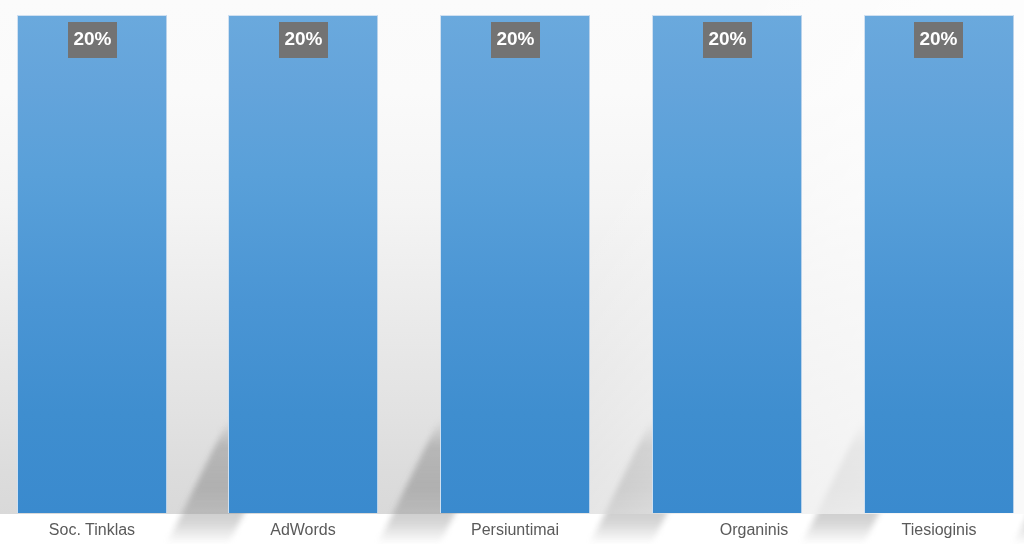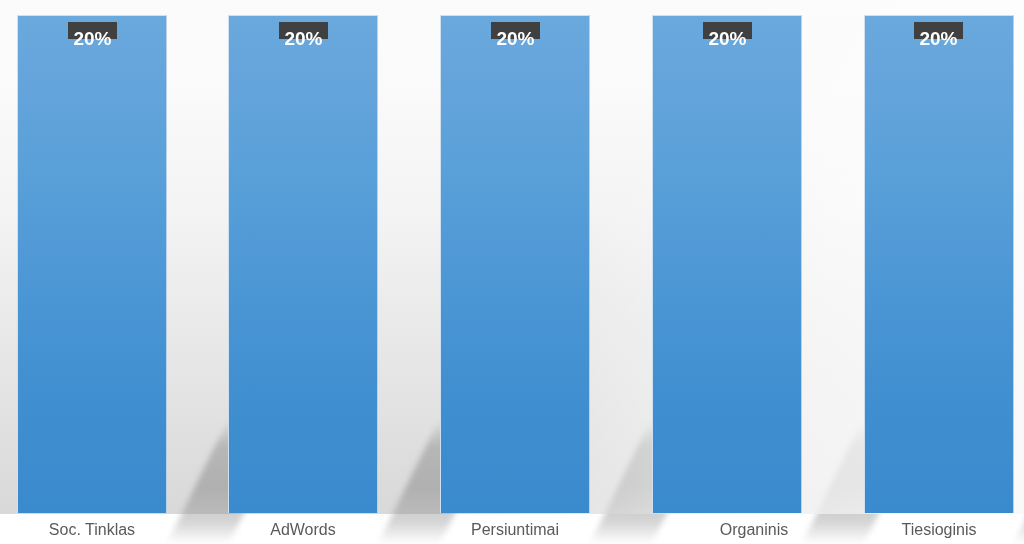--- a/index.html
+++ b/index.html
@@ -84,22 +84,22 @@
     border-left: 1px solid #cfe0f1;
     border-right: 1px solid #b9d2ea;
     box-sizing: border-box;
   }
 
   
   .data-label {
     position: absolute;
     top: 22px;
     width: 49px;
-    height: 17px;
-    background: #404040;
+    height: 36px;
+    background: #737373;
     color: #ffffff;
     font-size: 19px;
     font-weight: bold;
     line-height: 33px;
     text-align: center;
     letter-spacing: 0px;
   }
 
   
   .cat-label {

